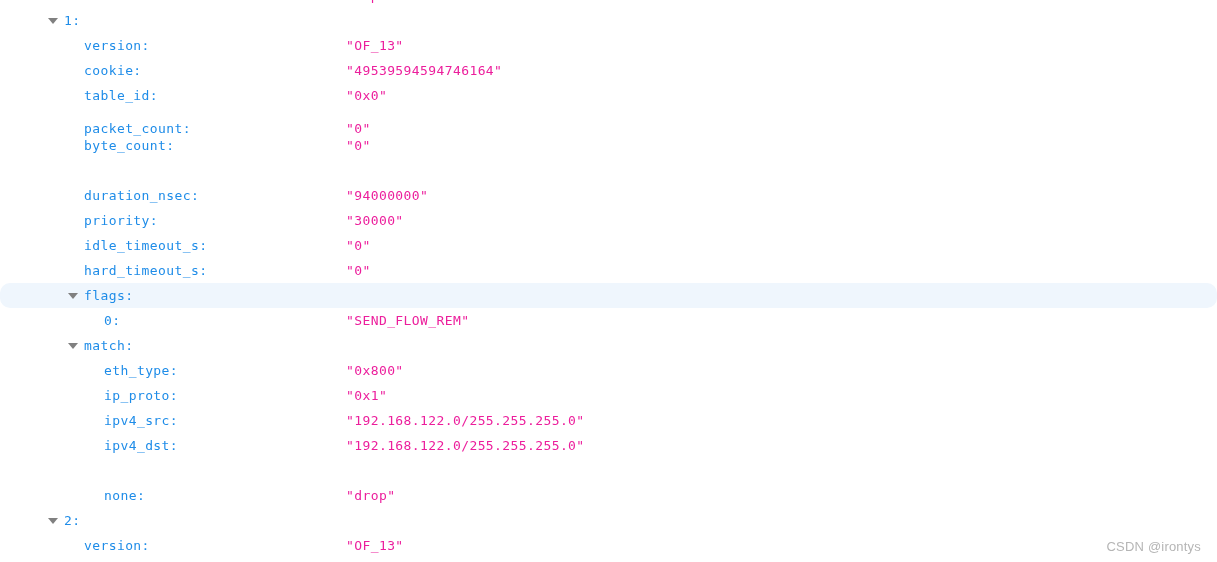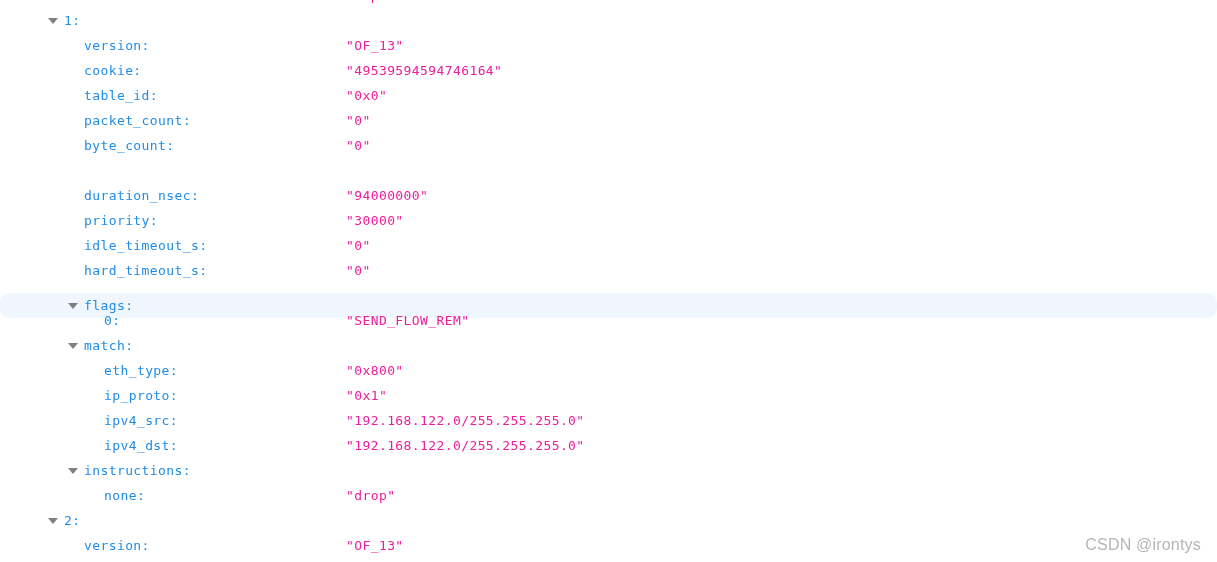--- a/index.html
+++ b/index.html
@@ -65,21 +65,21 @@
   .lvl2 > .arrow { left: 68px; }
   .lvl2 > .key   { left: 84px; }
   .lvl3 > .key   { left: 104px; }
 
   
   #watermark {
     position: absolute;
     right: 16px;
     bottom: 8px;
     font-family: "Liberation Sans", sans-serif;
-    font-size: 16px;
+    font-size: 13px;
     color: #b5b5b5;
     letter-spacing: 0.2px;
     white-space: nowrap;
   }
 </style>
 </head>
 <body>
 
 <div id="tree">
     <div class="row lvl3" style="top: -17px;">
@@ -95,21 +95,21 @@
       <span class="val">"OF_13"</span>
     </div>
     <div class="row lvl2" style="top: 58px;">
       <span class="key">cookie:</span>
       <span class="val">"49539594594746164"</span>
     </div>
     <div class="row lvl2" style="top: 83px; padding-left: 29px;">
       <span class="key">table_id:</span>
       <span class="val">"0x0"</span>
     </div>
-    <div class="row lvl2" style="top: 108px;">
+    <div class="row lvl2" style="top: 116px;">
       <span class="key">packet_count:</span>
       <span class="val">"0"</span>
     </div>
     <div class="row lvl2" style="top: 133px; padding-left: 29px;">
       <span class="key">byte_count:</span>
       <span class="val">"0"</span>
     </div>
     <div class="row lvl2" style="top: 183px; text-align: right;">
       <span class="key">duration_nsec:</span>
       <span class="val">"94000000"</span>
@@ -119,21 +119,21 @@
       <span class="val">"30000"</span>
     </div>
     <div class="row lvl2" style="top: 233px;">
       <span class="key">idle_timeout_s:</span>
       <span class="val">"0"</span>
     </div>
     <div class="row lvl2" style="top: 258px;">
       <span class="key">hard_timeout_s:</span>
       <span class="val">"0"</span>
     </div>
-    <div class="row lvl2 hl" style="top: 293px; border-radius: 10px;">
+    <div class="row lvl2 hl" style="top: 283px; border-radius: 10px;">
       <span class="arrow"></span>
       <span class="key">flags:</span>
     </div>
     <div class="row lvl3" style="top: 308px;">
       <span class="key">0:</span>
       <span class="val">"SEND_FLOW_REM"</span>
     </div>
     <div class="row lvl2" style="top: 333px;">
       <span class="arrow"></span>
       <span class="key">match:</span>
@@ -147,24 +147,20 @@
       <span class="val">"0x1"</span>
     </div>
     <div class="row lvl3" style="top: 408px;">
       <span class="key">ipv4_src:</span>
       <span class="val">"192.168.122.0/255.255.255.0"</span>
     </div>
     <div class="row lvl3" style="top: 433px;">
       <span class="key">ipv4_dst:</span>
       <span class="val">"192.168.122.0/255.255.255.0"</span>
     </div>
-    <div class="row lvl2" style="top: 458px;">
-      <span class="arrow"></span>
-      <span class="key">instructions:</span>
-    </div>
     <div class="row lvl3" style="top: 483px;">
       <span class="key">none:</span>
       <span class="val">"drop"</span>
     </div>
     <div class="row lvl1" style="top: 508px;">
       <span class="arrow"></span>
       <span class="key">2:</span>
     </div>
     <div class="row lvl2" style="top: 533px;">
       <span class="key">version:</span>

